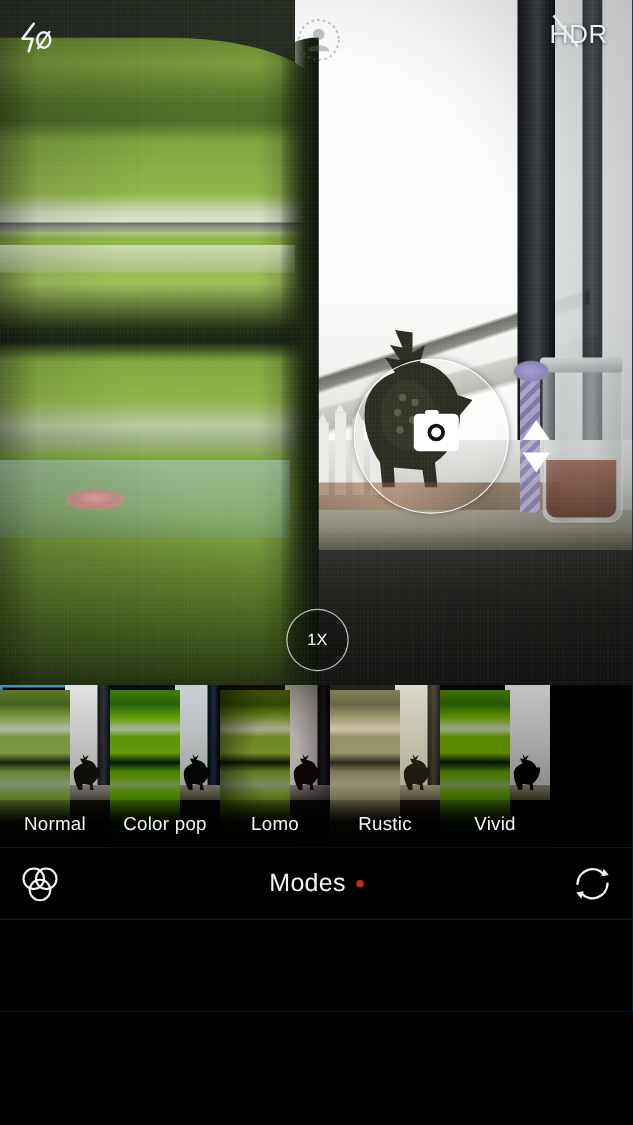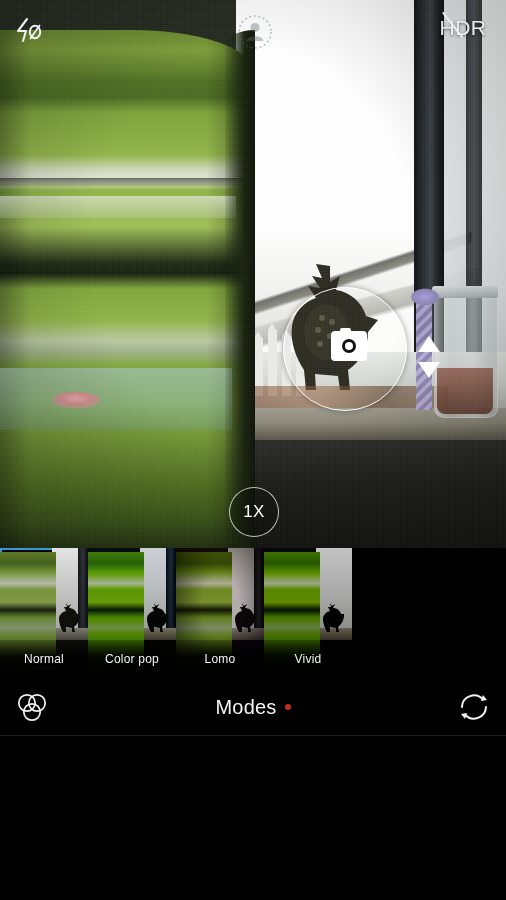--- a/index.html
+++ b/index.html
@@ -215,21 +215,21 @@
   .exposure .tri{position:absolute;left:0;width:0;height:0;
     border-left:11px solid transparent;border-right:11px solid transparent;}
   .exposure .up{top:0;border-bottom:16px solid #fff;}
   .exposure .dn{bottom:0;border-top:16px solid #fff;}
 
   
   .zoom-pill{
     position:absolute;left:229px;top:487px;width:48px;height:48px;z-index:18;
     border:1.4px solid rgba(255,255,255,.72);border-radius:50%;
     background:rgba(0,0,0,.18);
-    color:#fff;font-size:17px;line-height:48px;text-align:center;letter-spacing:.3px;
+    color:#fff;font-size:13px;line-height:48px;text-align:center;letter-spacing:.3px;
   }
 
   
   .filmstrip{
     position:absolute;left:0;top:548px;width:506px;height:130px;
     display:flex;background:#000;overflow:hidden;z-index:22;
   }
   .filter{
     position:relative;width:88px;flex:0 0 88px;height:130px;overflow:hidden;background:#05070a;
   }
@@ -243,21 +243,21 @@
   .s-sky{position:absolute;left:52px;top:0;width:36px;height:84px;background:linear-gradient(to bottom,#fbfbfb,#dfe0de);}
   .s-mull{position:absolute;left:78px;top:0;width:10px;height:84px;background:linear-gradient(to right,#16191c,#343a40,#0d0f11);}
   .s-curt{position:absolute;left:0;top:4px;width:56px;height:126px;
     background:linear-gradient(to bottom,#6a8a2e 0%,#4e6f22 9%,#86ac40 16%,#d7dec9 25%,#8fb347 30%,#9dbd55 40%,#1d2a12 46%,#82a93d 52%,#a9bf8e 60%,#84aa3e 67%,#5d7d26 82%,#2b3d12 100%);}
   .s-sill{position:absolute;left:50px;top:80px;width:38px;height:12px;background:linear-gradient(to bottom,#a3a093,#5e5b4f);}
   .s-dark{position:absolute;left:50px;top:92px;width:38px;height:38px;background:#15150f;}
   .s-rooster{position:absolute;left:58px;top:54px;width:22px;height:30px;}
   .s-label{
     position:absolute;left:0;bottom:0;width:88px;height:38px;
     display:flex;align-items:center;justify-content:center;
-    color:#f2f4f5;font-size:12px;letter-spacing:.2px;
+    color:#f2f4f5;font-size:15px;letter-spacing:.2px;
     background:linear-gradient(to bottom,rgba(0,0,0,.25),rgba(0,0,0,.92) 45%,#000 100%);
     text-shadow:0 1px 2px rgba(0,0,0,.9);
     white-space:nowrap;
   }
   .filter.selected{outline:2.5px solid #3a9fe0;outline-offset:-2.5px;}
   
   .f-lomo .scene{filter:saturate(1.15) contrast(1.25) brightness(.8);}
   .f-lomo .thumb::after{content:"";position:absolute;inset:0;
     background:radial-gradient(ellipse at 50% 45%,rgba(0,0,0,0) 30%,rgba(0,0,0,.7) 100%),linear-gradient(to bottom,rgba(120,60,20,.15),rgba(40,20,60,.25));}
   .f-colorpop .scene{filter:saturate(1.9) contrast(1.15) brightness(.9);}
@@ -443,20 +443,38 @@
                 <path fill="#14140e" d="M8 1 L9 5 L6 5 L8 9 C4 10 1 13 1 17 C1 22 3 26 5 30 L8 30 L8 25 L14 26 L14 30 L17 30 L16 25
               C20 22 22 17 22 14 L22 12 L19 12 C18 8 14 6 11 6 L13 2 L10 4 Z"></path>
               </svg>
           </div>
           <div class="s-curt"></div>
         </div>
       </div>
       <div class="s-label">Lomo</div>
     </div>
 
+    <div class="filter f-rustic">
+      <div class="thumb">
+        <div class="scene">
+          <div class="s-sky"></div>
+            <div class="s-mull"></div>
+          <div class="s-sill"></div>
+            <div class="s-dark"></div>
+          <div class="s-rooster">
+            <svg width="22" height="30" viewBox="0 0 22 30">
+                <path fill="#14140e" d="M8 1 L9 5 L6 5 L8 9 C4 10 1 13 1 17 C1 22 3 26 5 30 L8 30 L8 25 L14 26 L14 30 L17 30 L16 25
+              C20 22 22 17 22 14 L22 12 L19 12 C18 8 14 6 11 6 L13 2 L10 4 Z"></path>
+              </svg>
+          </div>
+          <div class="s-curt"></div>
+        </div>
+      </div>
+      <div class="s-label">Rustic</div>
+    </div>
 
 
     <div class="filter f-vivid">
       <div class="thumb">
         <div class="scene">
           <div class="s-sky"></div>
           <div class="s-sill"></div>
             <div class="s-dark"></div>
           <div class="s-rooster">
             <svg width="22" height="30" viewBox="0 0 22 30">

